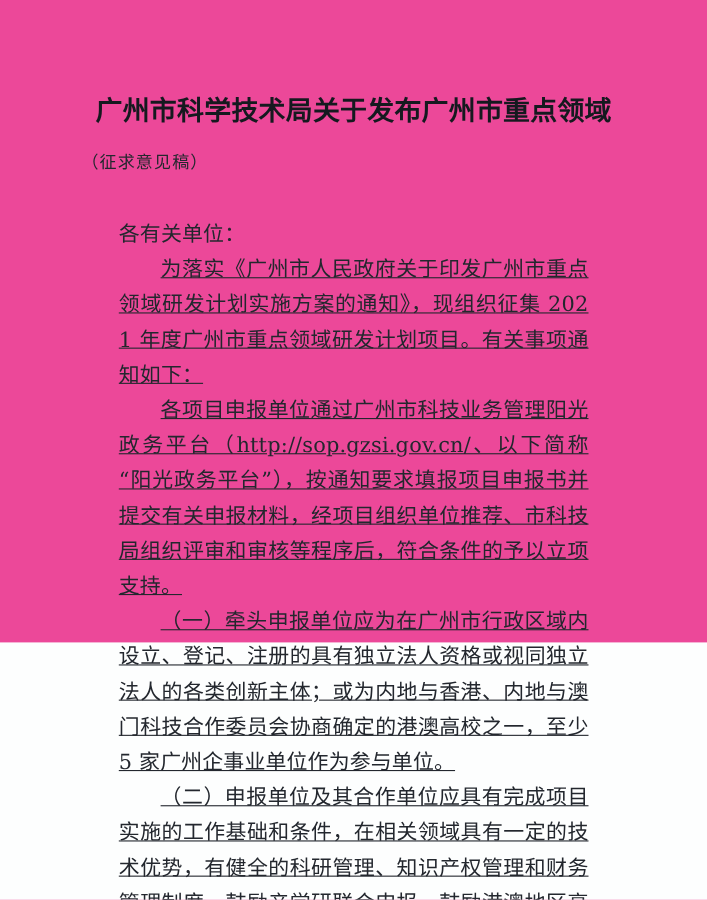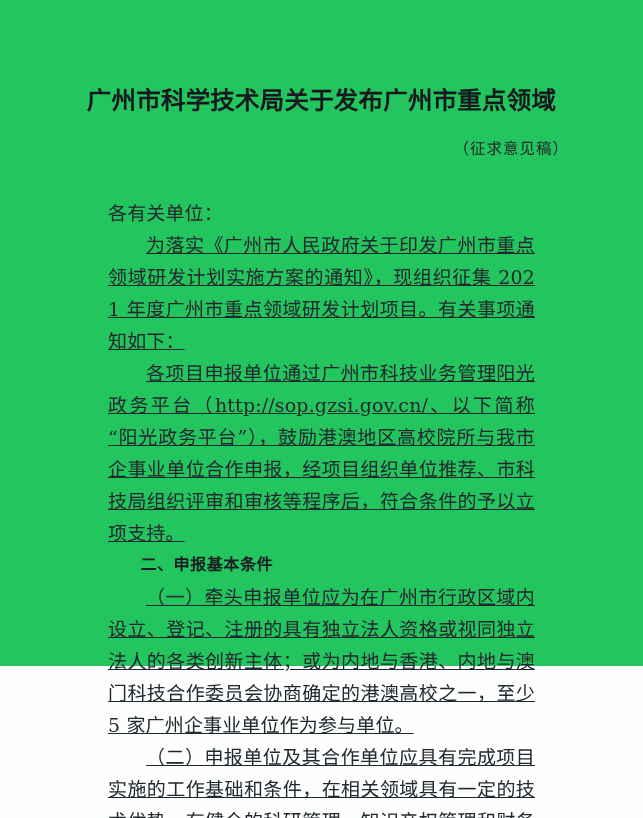--- a/index.html
+++ b/index.html
@@ -12,23 +12,23 @@
     height: 818px;
     background: #fdfefe;
     font-family: "DejaVu Serif", "Liberation Serif", serif;
     color: #1b1f25;
     overflow: hidden;
     position: relative;
   }
 
   .page {
     width: 643px;
-    height: 666px;
+    height: 584px;
     box-sizing: border-box;
-    background: #22c55e;
+    background: #ec4899;
     position: relative;
   }
 
   
   .title-block {
     padding-top: 82px;
     padding-left: 74px;
     padding-right: 74px;
   }
   .doc-title {
@@ -42,21 +42,21 @@
     margin: 0;
     text-rendering: geometricPrecision;
   }
   .doc-title .tline {
     display: block;
     white-space: nowrap;
   }
   .doc-subtitle {
     margin: 0;
     padding-top: 18px;
-    text-align: right;
+    text-align: left;
     font-family: Liberation Sans, sans-serif;
     font-size: 15.5px;
     line-height: 24px;
     color: #24282f;
     letter-spacing: 1px;
   }
 
   
   .body-block {
     margin-top: 36px;
@@ -103,21 +103,20 @@
     </h1>
     <p class="doc-subtitle">（征求意见稿）</p>
   </div>
 
   <div class="body-block">
 
     <p class="para noindent">各有关单位：</p>
 
     <p class="para indent">为落实《广州市人民政府关于印发广州市重点领域研发计划实施方案的通知》，现组织征集 2021 年度广州市重点领域研发计划项目。有关事项通知如下：</p>
 
-    <p class="para indent">各项目申报单位通过广州市科技业务管理阳光政务平台（http://sop.gzsi.gov.cn/、以下简称“阳光政务平台”），鼓励港澳地区高校院所与我市企事业单位合作申报，经项目组织单位推荐、市科技局组织评审和审核等程序后，符合条件的予以立项支持。</p>
+    <p class="para indent">各项目申报单位通过广州市科技业务管理阳光政务平台（http://sop.gzsi.gov.cn/、以下简称“阳光政务平台”），按通知要求填报项目申报书并提交有关申报材料，经项目组织单位推荐、市科技局组织评审和审核等程序后，符合条件的予以立项支持。</p>
 
-    <h2 class="heading">二、申报基本条件</h2>
     <p class="para indent">（一）牵头申报单位应为在广州市行政区域内设立、登记、注册的具有独立法人资格或视同独立法人的各类创新主体；或为内地与香港、内地与澳门科技合作委员会协商确定的港澳高校之一，至少 5 家广州企事业单位作为参与单位。</p>
     <p class="para indent">（二）申报单位及其合作单位应具有完成项目实施的工作基础和条件，在相关领域具有一定的技术优势，有健全的科研管理、知识产权管理和财务管理制度。鼓励产学研联合申报，鼓励港澳地区高校院所与我市企事业单位合作申报。</p>
 
   </div>
 
 </div>
 
 </body></html>

